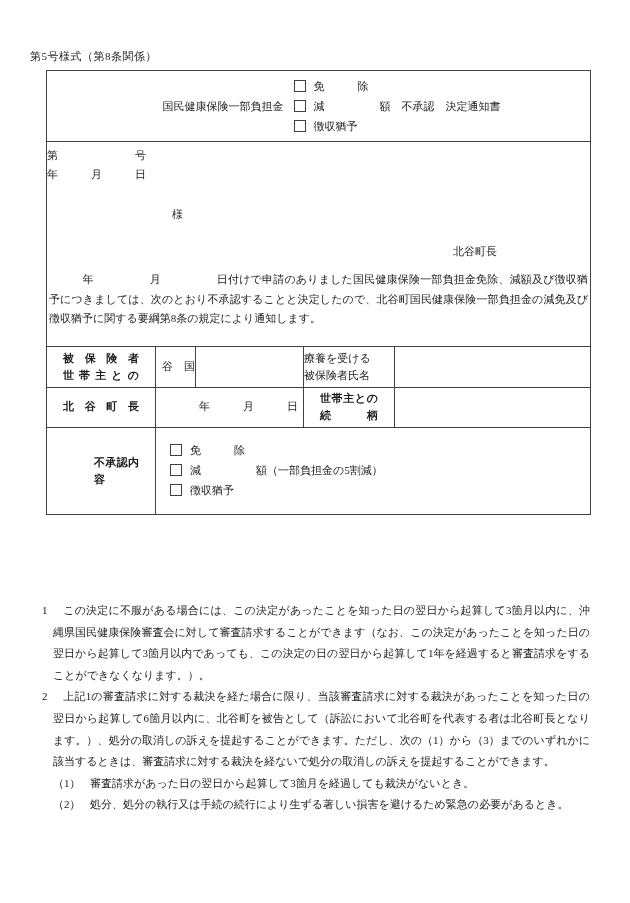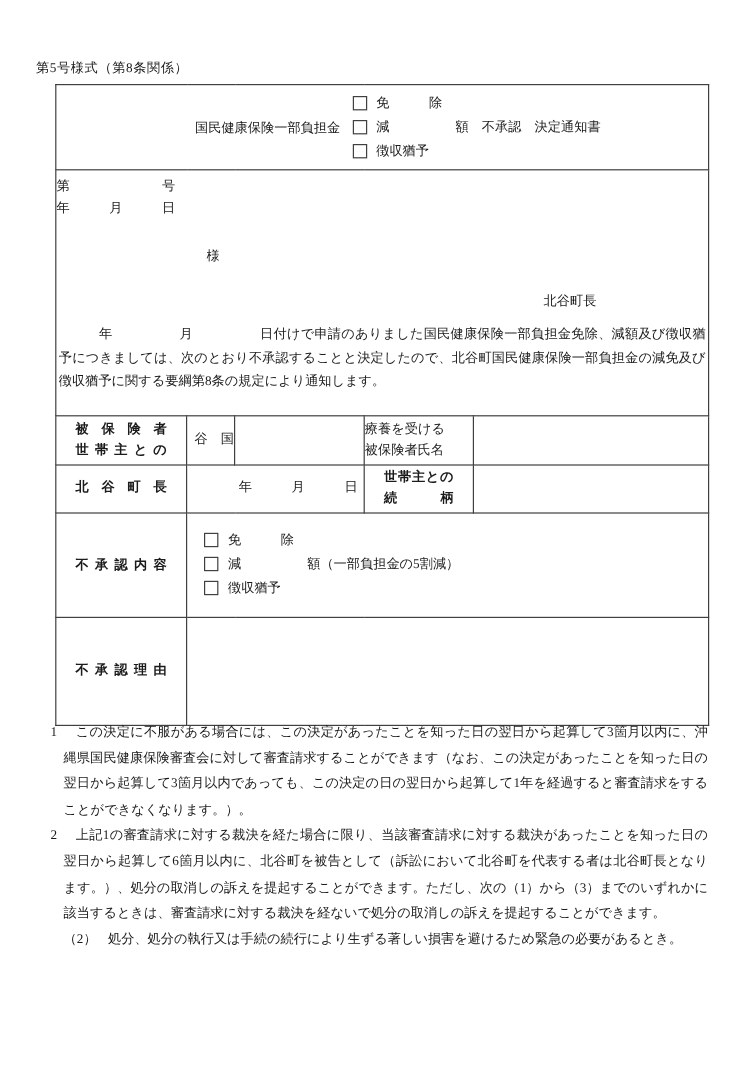--- a/index.html
+++ b/index.html
@@ -30,21 +30,21 @@
   .sender { margin-top:21px; padding-left:406px; line-height:16px; white-space:nowrap; }
   .body-para { margin-top:11px; padding:0 2px; text-align:justify; line-height:19.5px; white-space:pre-wrap; }
 
   
   .lbl { margin:0 16px; text-align:justify; text-align-last:justify; line-height:17px;font-weight:bold; }
   .two-line { padding-top:3px; }
   .center-cell { text-align:right; line-height:38px; white-space:pre; }
   .single-mid { line-height:37px; }
   .date-val { text-align:right; padding-right:5px; line-height:37px; white-space:pre; }
   .patient-lbl { text-align:left; line-height:17px; padding-top:3px; }
-  td.vmid { vertical-align:middle; }
+  td.vmid { vertical-align:middle;padding-left:31px; }
   .opts-cell { display:flex; flex-direction:column; justify-content:center; height:84px; padding-left:14px; box-sizing:border-box; }
   .opts-cell .opt-row { line-height:20px; }
 
   
   .notes { position:absolute; left:42px; top:600px; width:548px; }
   .note { text-align:justify; line-height:21.6px; padding-left:11px; text-indent:-11px; }
   .note-num { display:inline-block; width:21px; text-indent:0; }
   .subnote { padding-left:11px; line-height:21.6px; white-space:nowrap; }
   .subnote-num { display:inline-block; width:37px; }
 </style>
@@ -144,32 +144,29 @@
           <span>減　　　　　額（一部負担金の5割減）</span>
         </span>
         <span class="opt-row">
           <span class="cbx"></span>
           <span>徴収猶予</span>
         </span>
       </div>
     </td>
   </tr>
 
-  <tr>
-    <td class="vmid" style="height:89px">
-      <div class="lbl">不承認理由</div>
-    </td>
-    <td colspan="4"></td>
-  </tr>
 </tbody>
   </table>
 
 <div class="notes">
   <div class="note">
     <span class="note-num">1</span><span>この決定に不服がある場合には、この決定があったことを知った日の翌日から起算して3箇月以内に、沖縄県国民健康保険審査会に対して審査請求することができます（なお、この決定があったことを知った日の翌日から起算して3箇月以内であっても、この決定の日の翌日から起算して1年を経過すると審査請求をすることができなくなります。）。</span>
   </div>
   <div class="note">
     <span class="note-num">2</span><span>上記1の審査請求に対する裁決を経た場合に限り、当該審査請求に対する裁決があったことを知った日の翌日から起算して6箇月以内に、北谷町を被告として（訴訟において北谷町を代表する者は北谷町長となります。）、処分の取消しの訴えを提起することができます。ただし、次の（1）から（3）までのいずれかに該当するときは、審査請求に対する裁決を経ないで処分の取消しの訴えを提起することができます。</span>
   </div>
   <div class="subnote">
+    <span class="subnote-num">（1）</span><span>審査請求があった日の翌日から起算して3箇月を経過しても裁決がないとき。</span>
+  </div>
+  <div class="subnote">
     <span class="subnote-num">（2）</span><span>処分、処分の執行又は手続の続行により生ずる著しい損害を避けるため緊急の必要があるとき。</span>
   </div>
 </div>
 
 </body></html>

